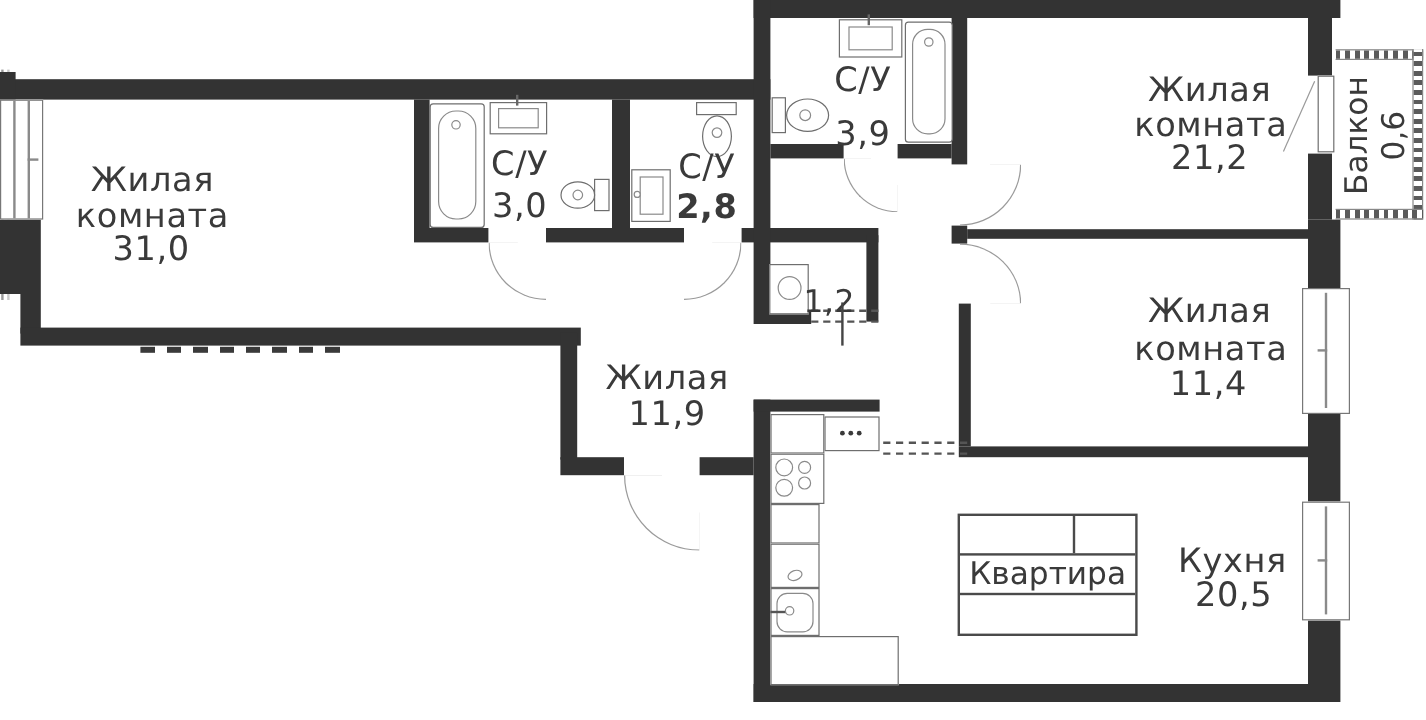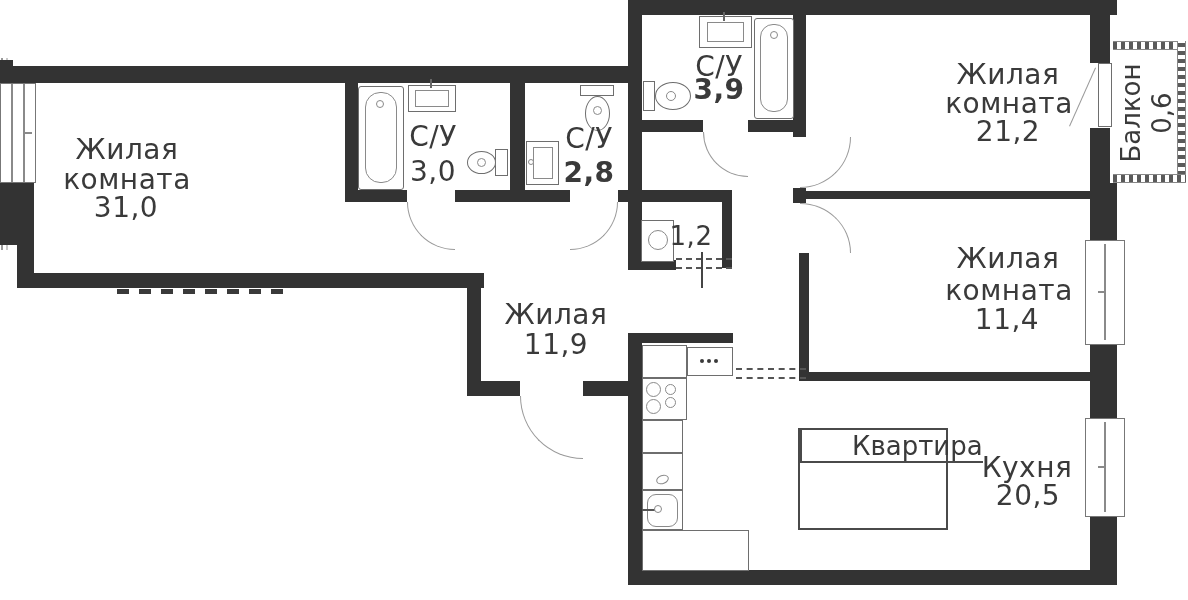--- a/index.html
+++ b/index.html
@@ -20,21 +20,21 @@
   .hatchH{position:absolute;height:9px;background:repeating-linear-gradient(90deg,#5a5a5a 0 4px,#fff 4px 8px);
           border-top:1px solid #888;border-bottom:1px solid #888;box-sizing:border-box;}
   .hatchV{position:absolute;width:9px;background:repeating-linear-gradient(0deg,#5a5a5a 0 4px,#fff 4px 8px);
           border-left:1px solid #888;border-right:1px solid #888;box-sizing:border-box;}
   .window{position:absolute;background:#fff;border:1.5px solid #777;box-sizing:border-box;}
   .winline{position:absolute;background:#8a8a8a;}
   .callout{position:absolute;left:608px;top:287px;width:186px;height:31px;background:#fff;
            border:2px solid #454545;box-sizing:border-box;display:flex;align-items:center;justify-content:center;
            font-size:26px;color:#3a3a3a;}
   .infobox{position:absolute;left:798px;top:428px;width:150px;height:102px;background:#fff;
-           border:2px solid #4a4a4a;box-sizing:border-box;display:flex;flex-direction:row;
+           border:2px solid #4a4a4a;box-sizing:border-box;display:flex;flex-direction:column;
            font-size:26px;color:#3a3a3a;}
   .ib-r1{height:33px;border-bottom:2px solid #4a4a4a;box-sizing:border-box;display:flex;}
   .ib-r1-left{flex:1;}
   .ib-r1-right{width:52px;border-left:2px solid #4a4a4a;box-sizing:border-box;}
   .ib-r2{height:33px;border-bottom:2px solid #4a4a4a;box-sizing:border-box;display:flex;
          align-items:center;justify-content:center;}
   .ib-r3{flex:1;display:flex;}
   .ib-r3-left{width:50px;border-right:2px solid #4a4a4a;box-sizing:border-box;display:flex;
               align-items:center;justify-content:center;}
   .ib-r3-right{flex:1;display:flex;align-items:center;justify-content:center;}
@@ -168,34 +168,34 @@
   <div class="lbl" style="left:127px;top:180px;">комната</div>
   <div class="lbl" style="left:126px;top:208px;">31,0</div>
 
   <div class="lbl" style="left:433px;top:137px;">С/У</div>
   <div class="lbl" style="left:433px;top:172px;">3,0</div>
 
   <div class="lbl" style="left:589px;top:139px;">С/У</div>
   <div class="lbl" style="left:589px;top:173px;font-weight:bold;">2,8</div>
 
   <div class="lbl" style="left:719px;top:67px;">С/У</div>
-  <div class="lbl" style="left:719px;top:90px;font-weight:bold;">3,9</div>
+  <div class="lbl" style="left:719px;top:112px;">3,9</div>
 
   <div class="lbl" style="left:1008px;top:75px;">Жилая</div>
   <div class="lbl" style="left:1009px;top:104px;">комната</div>
   <div class="lbl" style="left:1008px;top:132px;">21,2</div>
 
   <div class="lbl" style="left:1008px;top:259px;">Жилая</div>
   <div class="lbl" style="left:1009px;top:291px;">комната</div>
   <div class="lbl" style="left:1007px;top:320px;">11,4</div>
 
   <div class="lbl" style="left:556px;top:315px;">Жилая</div>
   <div class="lbl" style="left:556px;top:345px;">11,9</div>
 
-  <div class="lbl" style="left:691px;top:236px;font-size:26px;">1,2</div>
+  <div class="lbl" style="left:691px;top:252px;font-size:26px;">1,2</div>
 
   <div class="lbl" style="left:1027px;top:468px;">Кухня</div>
   <div class="lbl" style="left:1028px;top:496px;">20,5</div>
 
   <div class="balcony-lbl">
     <div>Балкон</div>
     <div>0,6</div>
   </div>
 
   <div class="abs" style="left:701px;top:252px;width:2px;height:36px;background:#454545;"></div>

